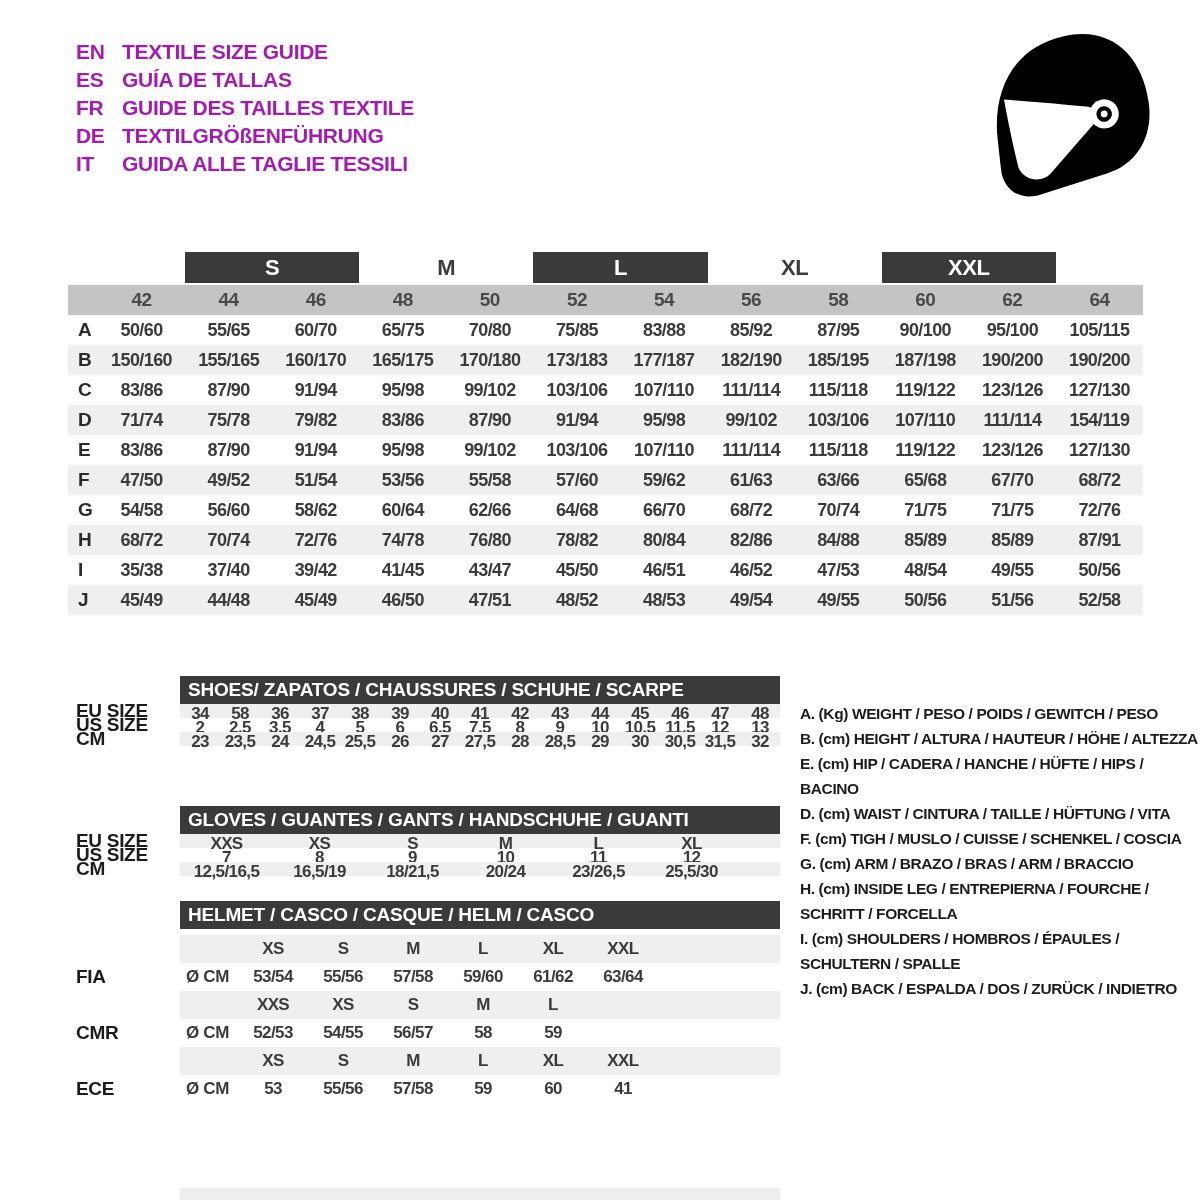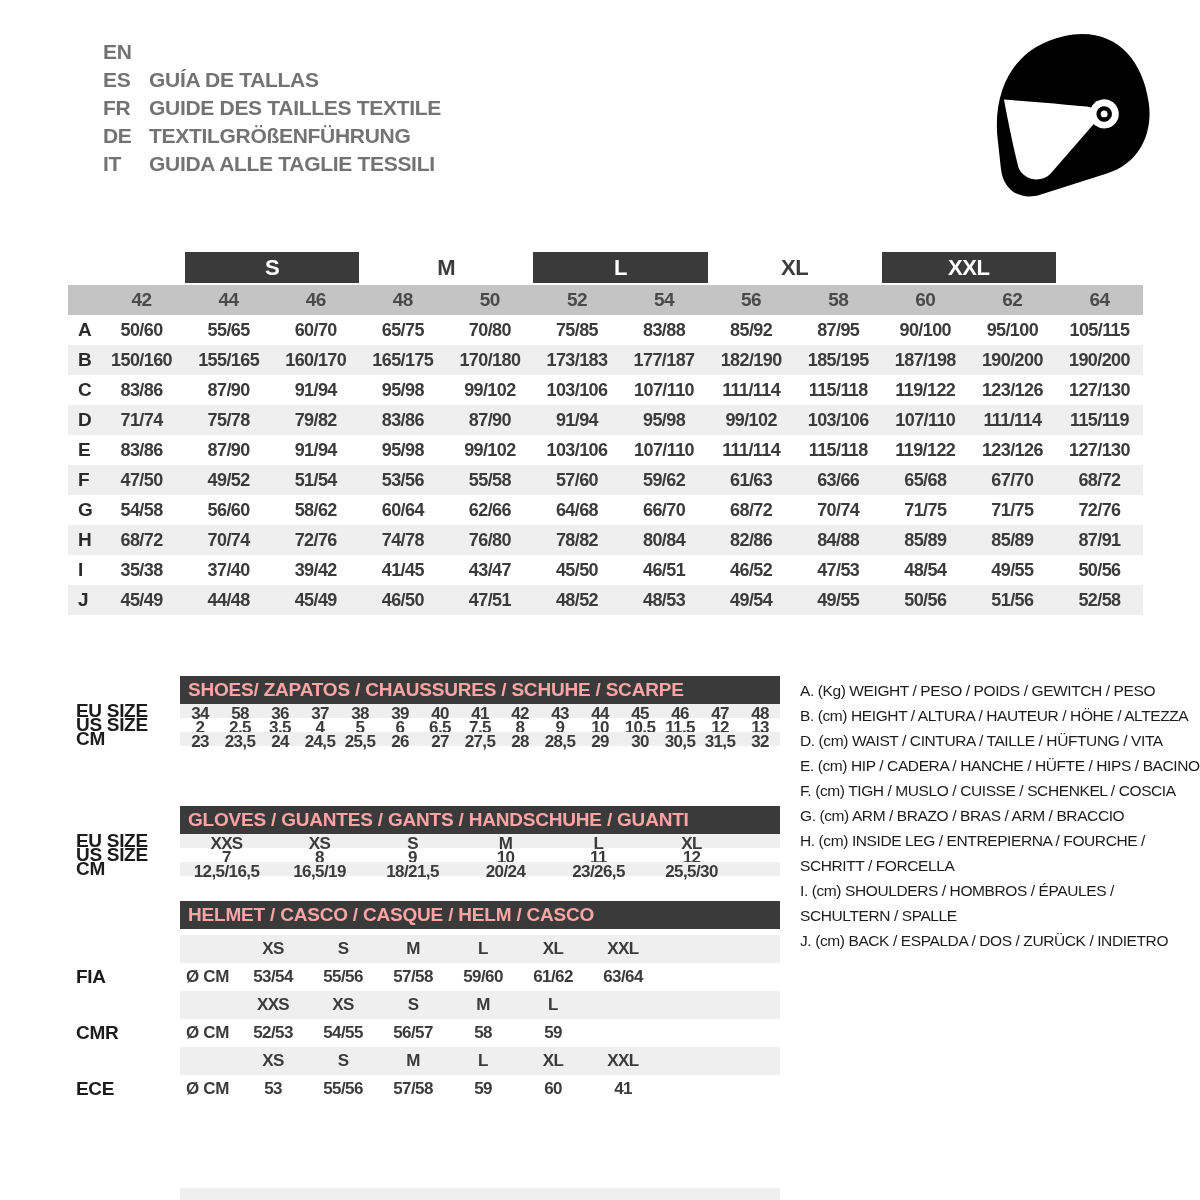--- a/index.html
+++ b/index.html
@@ -9,21 +9,21 @@
     color:#3b3b3b;overflow:hidden;
   }
   :root{
     --dark:#3a3a3a;
     --band:#c4c4c4;
     --stripe:#efeff0;
   }
   .abs{position:absolute;}
 
   
-  .lang-block{left:76px;top:38px;font-size:21px;font-weight:700;letter-spacing:-0.3px;color:#737373;margin-left:27px;}
+  .lang-block{left:76px;top:38px;font-size:21px;font-weight:700;letter-spacing:-0.3px;color:#a21caf;}
   .lang-row{display:flex;line-height:28px;}
   .lang-code{width:46px;}
 
   
   .helmet-logo{left:972px;top:28px;width:200px;height:175px;}
 
   
   .mt{left:68px;top:252px;width:1075px;}
   .mt-header{display:grid;grid-template-columns:30px repeat(12,1fr);height:33px;}
   .hdr-group{display:flex;align-items:center;justify-content:center;font-size:22px;font-weight:700;height:31px;letter-spacing:-0.3px;}
@@ -34,50 +34,51 @@
   .mt-row{display:grid;grid-template-columns:30px repeat(12,1fr);height:30px;align-items:center;font-weight:700;font-size:18px;letter-spacing:-0.6px;color:#3b3b3b;}
   .mt-row.stripe{background:var(--stripe);}
   .mt-row .letter{padding-left:10px;text-align:left;font-size:19px;color:#2b2b2b;letter-spacing:0;}
   .mt-row span{text-align:center;}
 
   
   .sub{left:68px;width:712px;}
   .shoes-block{top:676px;}
   .gloves-block{top:806px;}
   .helmet-block{top:901px;}
-  .bar{margin-left:112px;width:600px;height:28px;background:var(--dark);color:#fca5a5;
+  .bar{margin-left:112px;width:600px;height:28px;background:var(--dark);color:#ffffff;
        font-size:19px;font-weight:700;display:flex;align-items:center;
        padding-left:8px;box-sizing:border-box;letter-spacing:-0.2px;}
   .helm-gap{height:6px;}
   .srow{display:flex;height:14px;align-items:stretch;}
   .srow.helm{height:28px;}
   .srow .lbl{width:112px;display:flex;align-items:center;padding-left:8px;box-sizing:border-box;
              font-size:19px;font-weight:700;color:#1c1c1c;letter-spacing:-0.3px;}
   .srow .content{width:600px;box-sizing:border-box;display:grid;align-items:center;
                  font-size:17px;font-weight:700;letter-spacing:-0.6px;color:#3b3b3b;}
   .srow.stripe .content{background:var(--stripe);}
   .shoes-grid{grid-template-columns:repeat(15,40px);}
   .gloves-grid{grid-template-columns:repeat(6,93px);}
   .helm-grid{grid-template-columns:58px repeat(6,70px);font-size:18px;}
   .content span{text-align:center;}
   .content span.unit, .helm-grid span:first-child{text-align:left;padding-left:6px;letter-spacing:-0.3px;}
 
   .bottom-stripe{left:180px;top:1188px;width:600px;height:12px;background:var(--stripe);}
 
   
-  .legend{left:800px;top:678px;width:400px;font-size:15.5px;font-weight:400;
+  .legend{left:800px;top:701px;width:400px;font-size:15.5px;font-weight:700;
           letter-spacing:-0.4px;line-height:25px;color:#1c1c1c;}
   .lline{display:block;}
 </style>
 </head>
 <body>
 
 <div class="abs lang-block" id="langs">
     <div class="lang-row">
       <span class="lang-code">EN</span>
+      <span class="lang-title">TEXTILE SIZE GUIDE</span>
     </div>
     <div class="lang-row">
       <span class="lang-code">ES</span>
       <span class="lang-title">GUÍA DE TALLAS</span>
     </div>
     <div class="lang-row">
       <span class="lang-code">FR</span>
       <span class="lang-title">GUIDE DES TAILLES TEXTILE</span>
     </div>
     <div class="lang-row">
@@ -179,21 +180,21 @@
         <span>75/78</span>
         <span>79/82</span>
         <span>83/86</span>
         <span>87/90</span>
         <span>91/94</span>
         <span>95/98</span>
         <span>99/102</span>
         <span>103/106</span>
         <span>107/110</span>
         <span>111/114</span>
-        <span>115/119</span>
+        <span>154/119</span>
       </div>
       <div class="mt-row">
         <span class="letter">E</span>
         <span>83/86</span>
         <span>87/90</span>
         <span>91/94</span>
         <span>95/98</span>
         <span>99/102</span>
         <span>103/106</span>
         <span>107/110</span>
@@ -472,24 +473,24 @@
 <div class="abs bottom-stripe"></div>
 
 <div class="abs legend" id="legend">
     <div class="legend-item">
       <span class="lline">A. (Kg) WEIGHT / PESO / POIDS / GEWITCH / PESO</span>
     </div>
     <div class="legend-item">
       <span class="lline">B. (cm) HEIGHT / ALTURA / HAUTEUR / HÖHE / ALTEZZA</span>
     </div>
     <div class="legend-item">
+      <span class="lline">E. (cm) HIP / CADERA / HANCHE / HÜFTE / HIPS / BACINO</span>
+    </div>
+    <div class="legend-item">
       <span class="lline">D. (cm) WAIST / CINTURA / TAILLE / HÜFTUNG / VITA</span>
-    </div>
-    <div class="legend-item">
-      <span class="lline">E. (cm) HIP / CADERA / HANCHE / HÜFTE / HIPS / BACINO</span>
     </div>
     <div class="legend-item">
       <span class="lline">F. (cm) TIGH / MUSLO / CUISSE / SCHENKEL / COSCIA</span>
     </div>
     <div class="legend-item">
       <span class="lline">G. (cm) ARM / BRAZO / BRAS / ARM / BRACCIO</span>
     </div>
     <div class="legend-item">
       <span class="lline">H. (cm) INSIDE LEG / ENTREPIERNA / FOURCHE /</span>
       <span class="lline">SCHRITT / FORCELLA</span>

